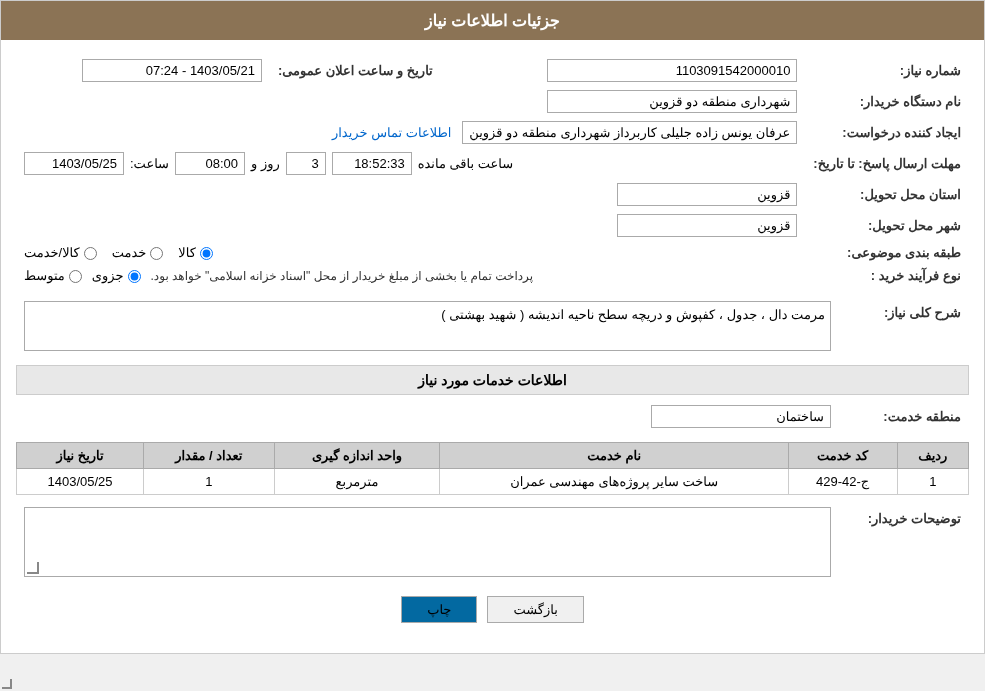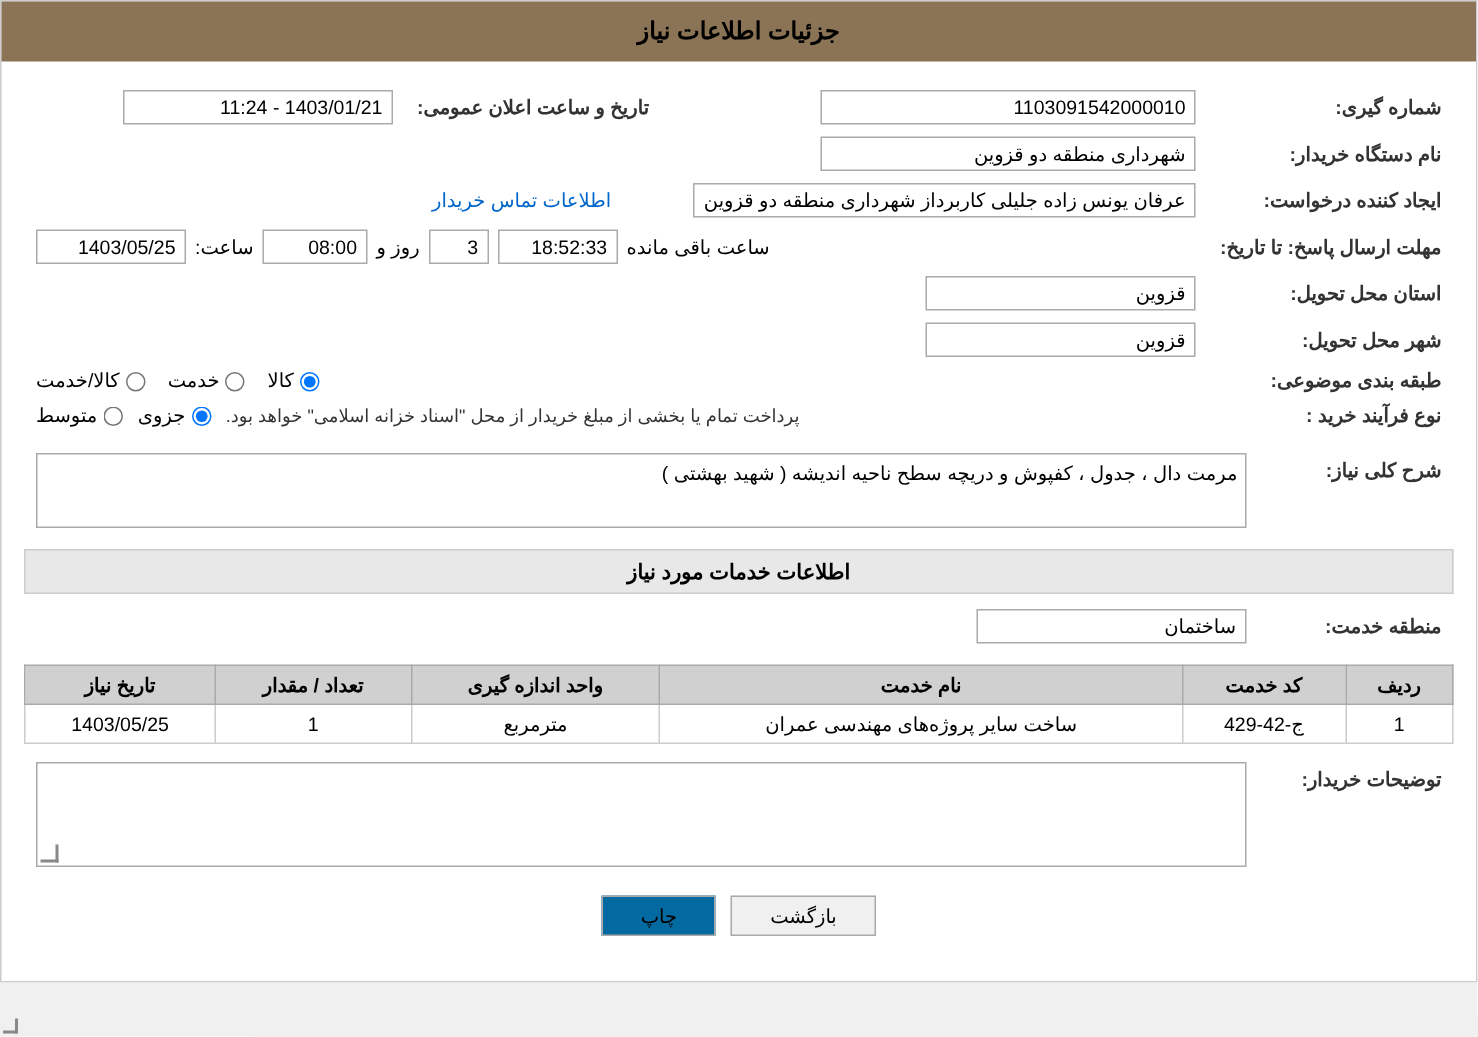--- a/index.html
+++ b/index.html
@@ -10,21 +10,21 @@
       direction: rtl;
     }
     .page-wrapper {
       max-width: 985px;
       margin: 0 auto;
       background: #fff;
       border: 1px solid #ccc;
     }
     .header-bar {
       background: #8B7355;
-      color: #000000;
+      color: #ffffff;
       text-align: center;
       padding: 10px;
       font-size: 16px;
       font-weight: bold;
     }
     .content {
       padding: 15px;
     }
     .info-table {
       width: 100%;
@@ -170,42 +170,42 @@
 <div class="page-wrapper">
 
   <div class="header-bar">جزئیات اطلاعات نیاز</div>
 
   <div class="content">
 
     <table class="info-table">
 
       <tbody>
           <tr>
-        <td class="label-cell">شماره گیری:</td>
+        <td class="label-cell">شماره نیاز:</td>
         <td class="value-cell">
           <span class="input-box input-wide">1103091542000010</span>
         </td>
         <td style="width:20px;"></td>
         <td class="label-cell">تاریخ و ساعت اعلان عمومی:</td>
         <td class="value-cell">
-          <span class="input-box input-medium">1403/01/21 - 11:24</span>
+          <span class="input-box input-medium">1403/05/21 - 07:24</span>
         </td>
       </tr>
 
       <tr>
         <td class="label-cell">نام دستگاه خریدار:</td>
         <td class="value-cell" colspan="4">
           <span class="input-box input-wide">شهرداری منطقه دو قزوین</span>
         </td>
       </tr>
 
       <tr>
         <td class="label-cell">ایجاد کننده درخواست:</td>
         <td class="value-cell" colspan="4">
-          <span class="input-box" style="min-width:320px;margin-left:44px;">عرفان یونس زاده جلیلی کاربرداز شهرداری منطقه دو قزوین</span>
+          <span class="input-box" style="min-width:320px;">عرفان یونس زاده جلیلی کاربرداز شهرداری منطقه دو قزوین</span>
           &nbsp;
           <a class="link-text">اطلاعات تماس خریدار</a>
         </td>
       </tr>
 
       <tr>
         <td class="label-cell">مهلت ارسال پاسخ: تا تاریخ:</td>
         <td class="value-cell" colspan="4">
           <div class="time-row">
             <span class="input-box" style="min-width:100px;">1403/05/25</span>

